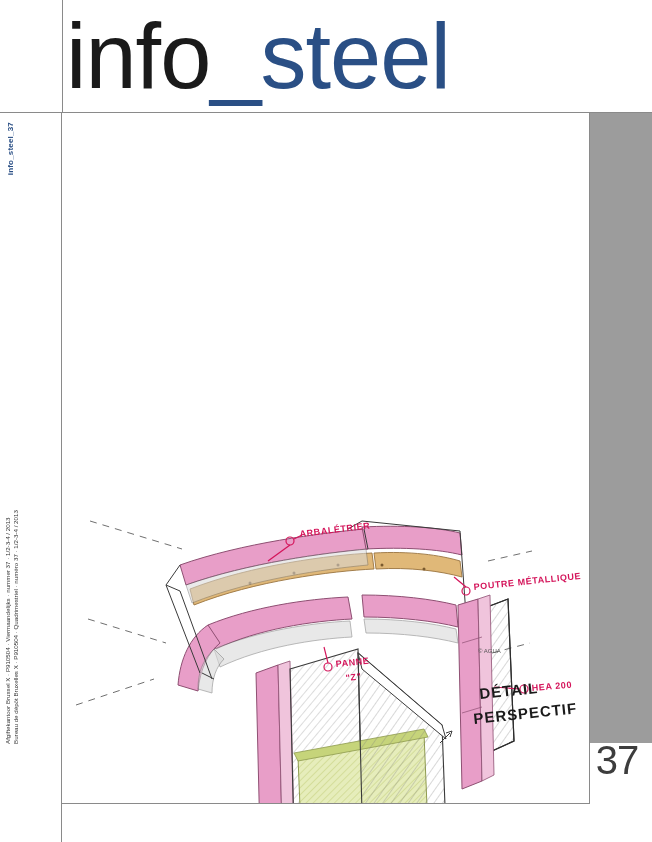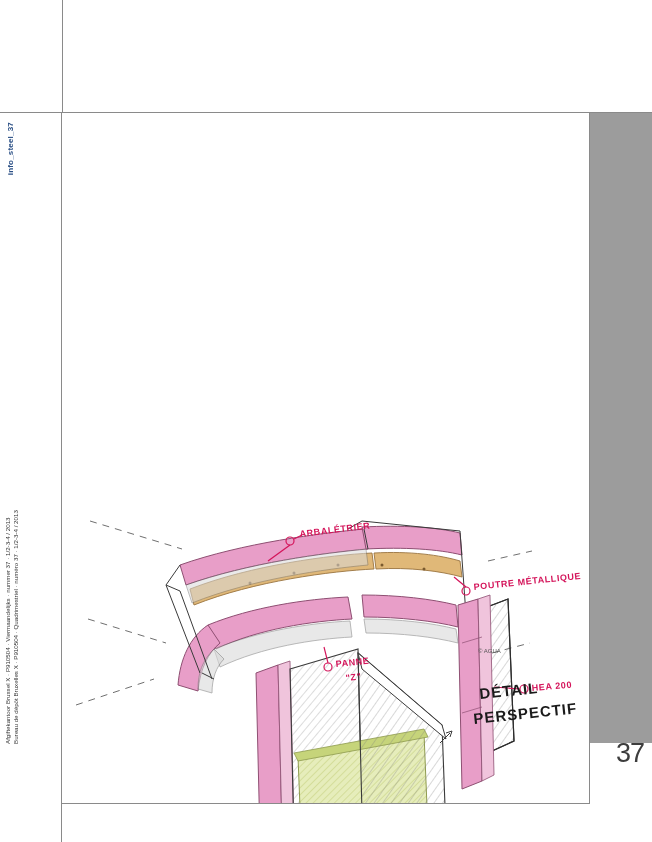--- a/index.html
+++ b/index.html
@@ -61,22 +61,22 @@
     top: 113px;
     width: 62px;
     height: 630px;
     background: #9c9c9c;
   }
   .page-number {
     position: absolute;
     right: 8px;
     top: 738px;
     width: 54px;
-    text-align: right;
-    font-size: 27px;
+    text-align: center;
+    font-size: 40px;
     color: #3d3d3d;
     font-weight: 400;
     letter-spacing: -1px;
   }
 
   
   .spine {
     position: absolute;
     left: 0;
     top: 113px;
@@ -137,20 +137,23 @@
   }
   .drawing svg { display: block; }
 </style>
 </head>
 <body>
 
 <div class="page">
 
   <div class="masthead">
     <div class="masthead-rule-left"></div>
+    <div class="title">
+      <span class="t-info">info</span><span class="t-us">_</span><span class="t-steel">steel</span>
+    </div>
   </div>
 
   <div class="gray-col"></div>
   <div class="page-number">37</div>
 
   <div class="spine"></div>
   <div class="spine-title">info_steel_37</div>
   <div class="spine-legal">
     <div>Afgiftekantoor Brussel X · P910504 · Viermaandelijks · nummer 37 · 1/2-3-4 / 2013</div>
     <div>Bureau de dépôt Bruxelles X · P910504 · Quadrimestriel · numéro 37 · 1/2-3-4 / 2013</div>

